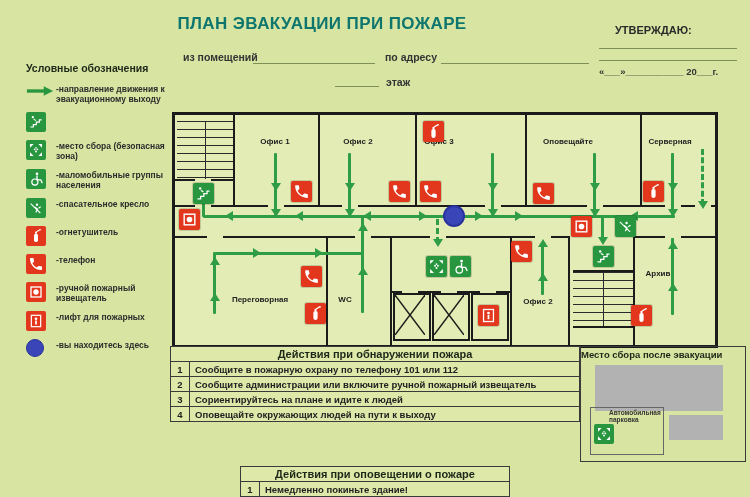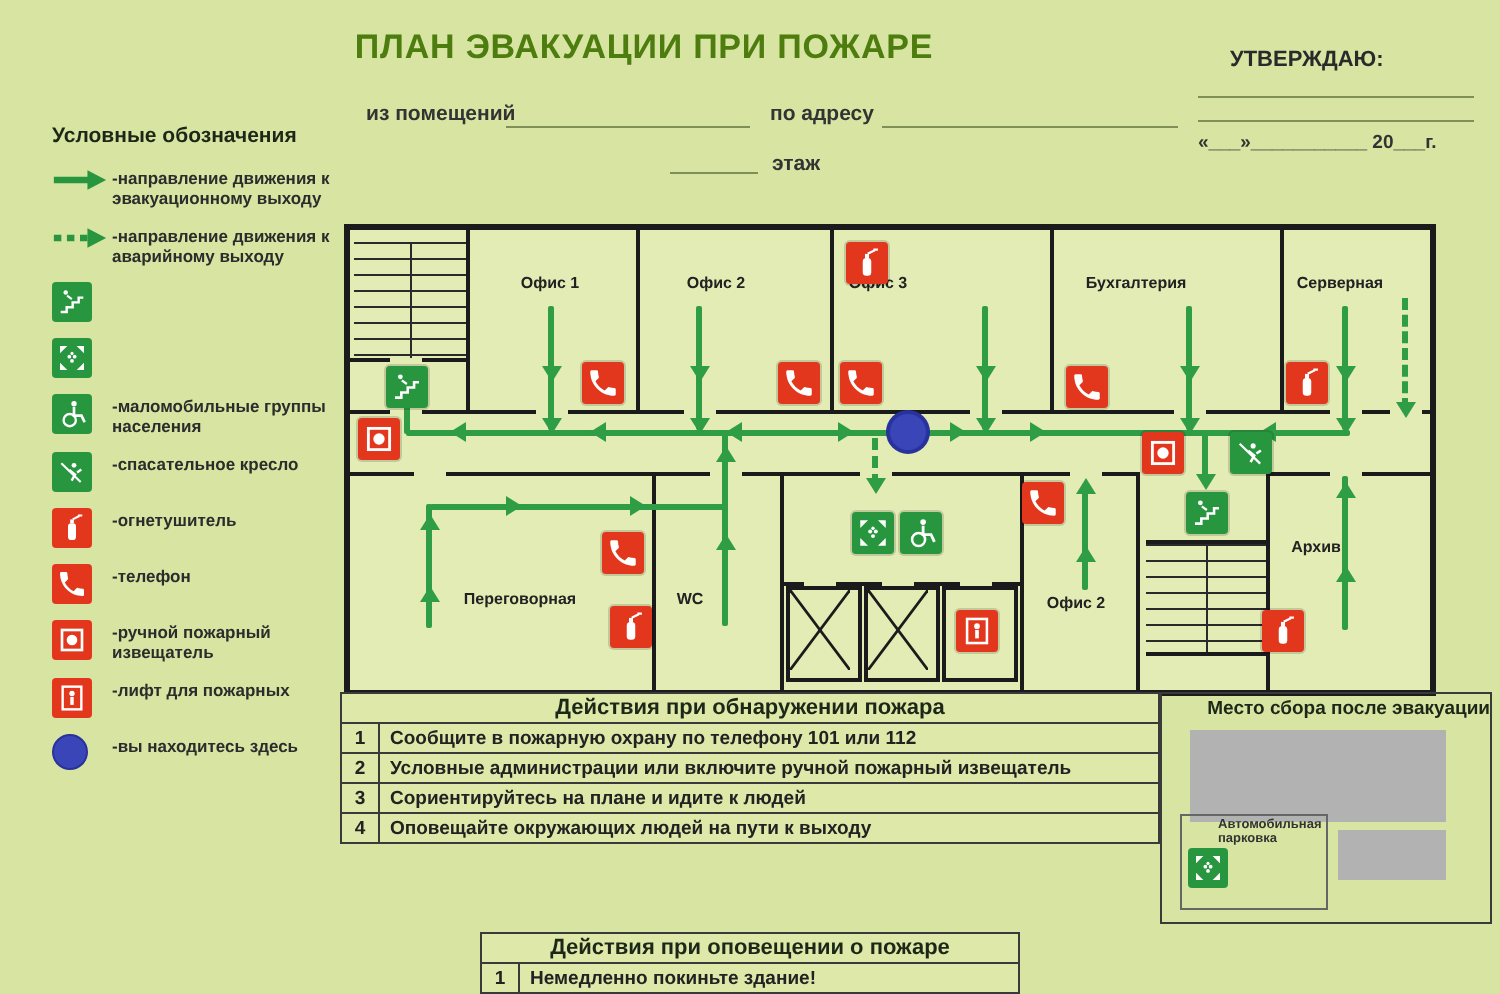--- a/index.html
+++ b/index.html
@@ -4,21 +4,21 @@
 <style>
   html,body{margin:0;padding:0}
   body{
     width:750px;height:497px;position:relative;overflow:hidden;
     background:#d8e4a2;
     font-family:"Liberation Sans","DejaVu Sans",sans-serif;
     color:#222;
   }
   .abs{position:absolute}
   
-  .title{left:0;top:14px;width:644px;text-align:center;font-weight:bold;font-size:17px;color:#4d7c0f;letter-spacing:.4px}
+  .title{left:0;top:14px;width:644px;text-align:center;font-weight:bold;font-size:17px;color:#0f766e;letter-spacing:.4px}
   .approve-label{left:615px;top:24px;font-weight:bold;font-size:11px;color:#2a2a2a}
   .uline{background:#7f8f58;height:1px}
   .date-line{left:599px;top:66px;font-size:9.5px;color:#333;font-weight:600}
   .form-label{font-size:10.5px;font-weight:600;color:#333}
   
   .legend{left:14px;top:62px;width:158px}
   .legend-title{font-weight:bold;font-size:10.5px;color:#1d2718;margin:0 0 9px 12px}
   .lg-item{display:flex;align-items:flex-start;margin:0 0 8px 12px}
   .lg-ico{width:30px;flex:0 0 30px;display:flex;justify-content:flex-start}
   .lg-txt{font-size:8.5px;line-height:1.12;font-weight:600;color:#2c2c2c;padding-top:2px}
@@ -46,21 +46,21 @@
   .shaft{position:absolute;border:2px solid #1b1b1b;background:#e3ecb4}
   
   .tbl{position:absolute;border:1.5px solid #3a3a3a;background:#dde8a9}
   .tbl .thead{font-weight:bold;font-size:11px;text-align:center;color:#1d2718;padding:1px 0;border-bottom:1px solid #3a3a3a}
   .trow{display:flex;border-bottom:1px solid #3a3a3a;align-items:stretch}
   .trow:last-child{border-bottom:none}
   .tnum{flex:0 0 18px;text-align:center;font-weight:bold;font-size:9.5px;border-right:1px solid #3a3a3a;padding:1.5px 0}
   .ttxt{flex:1;font-weight:bold;font-size:9.5px;padding:1.5px 0 1.5px 5px;white-space:nowrap;overflow:hidden}
   
   .asm{left:580px;top:346px;width:164px;height:114px;border:1.5px solid #3a3a3a}
-  .asm-title{font-weight:bold;font-size:9.5px;text-align:right;color:#1d2718;margin-top:2px}
+  .asm-title{font-weight:bold;font-size:9.5px;text-align:left;color:#1d2718;margin-top:2px}
   .gray{position:absolute;background:#b2b2b2}
   .parking{position:absolute;border:1px solid #666}
   .parking-label{position:absolute;font-size:6.5px;font-weight:600;line-height:1.15;color:#333}
 </style>
 </head>
 <body>
 
 <div class="abs title">ПЛАН ЭВАКУАЦИИ ПРИ ПОЖАРЕ</div>
 
 <div class="abs approve-label">УТВЕРЖДАЮ:</div>
@@ -82,29 +82,20 @@
         <div class="lg-ico">
           <div><svg width="28" height="12" viewBox="0 0 30 12">
               <line x1="1" y1="6" x2="20" y2="6" stroke="#27963f" stroke-width="3.6"></line>
               <path d="M19 .8 29 6 19 11.2z" fill="#27963f"></path>
             </svg></div>
         </div>
         <div class="lg-txt">-направление движения к эвакуационному выходу</div>
       </div>
       <div class="lg-item">
         <div class="lg-ico">
-          <div><svg width="28" height="12" viewBox="0 0 30 12">
-              <line x1="1" y1="6" x2="20" y2="6" stroke="#27963f" stroke-width="3.6" stroke-dasharray="4 3"></line>
-              <path d="M19 .8 29 6 19 11.2z" fill="#27963f"></path>
-            </svg></div>
-        </div>
-        <div class="lg-txt">-направление движения к аварийному выходу</div>
-      </div>
-      <div class="lg-item">
-        <div class="lg-ico">
           <div class="sq green" style="width: 20px; height: 20px;">
             <svg width="16" height="16" viewBox="0 0 24 24">
               <path d="M3.5 19.5h4.5v-3.6h4.5v-3.6H17V8.7h3.5" stroke="#fff" fill="none" stroke-width="1.8"></path>
               <circle cx="7.3" cy="4.8" r="1.7" fill="#fff"></circle>
               <path d="M8.3 7.3l3.6 2.6" stroke="#fff" stroke-width="1.6"></path>
             </svg>
           </div>
         </div>
       </div>
       <div class="lg-item">
@@ -112,20 +103,21 @@
           <div class="sq green" style="width: 20px; height: 20px;">
             <svg width="16" height="16" viewBox="0 0 24 24">
               <path fill="#fff" d="M3 3h5.5L3 8.5zM21 3v5.5L15.5 3zM3 21v-5.5L8.5 21zM21 21h-5.5L21 15.5z"></path>
               <circle cx="10" cy="11" r="1.4" fill="#fff"></circle>
               <circle cx="14" cy="11" r="1.4" fill="#fff"></circle>
               <circle cx="12" cy="14.2" r="1.4" fill="#fff"></circle>
               <circle cx="12" cy="8.6" r="1.2" fill="#fff"></circle>
             </svg>
           </div>
         </div>
+        <div class="lg-txt">-место сбора (безопасная зона)</div>
       </div>
       <div class="lg-item">
         <div class="lg-ico">
           <div class="sq green" style="width: 20px; height: 20px;">
             <svg width="16" height="16" viewBox="0 0 24 24">
               <circle cx="13.5" cy="4.3" r="2" fill="#fff"></circle>
               <path d="M13.5 6.8v6.4h5.6l2.4 5" stroke="#fff" fill="none" stroke-width="2"></path>
               <circle cx="10.3" cy="16.6" r="4.6" stroke="#fff" fill="none" stroke-width="1.8"></circle>
             </svg>
           </div>
@@ -291,21 +283,21 @@
     <div class="head head-r" style="left: 140px; top: 133px;"></div>
     <div class="head head-u" style="left: 35px; top: 142px;"></div>
     <div class="head head-u" style="left: 35px; top: 178px;"></div>
     <div class="head head-u" style="left: 363px; top: 124px;"></div>
     <div class="head head-u" style="left: 363px; top: 158px;"></div>
     <div class="head head-u" style="left: 493px; top: 126px;"></div>
     <div class="head head-u" style="left: 493px; top: 168px;"></div>
     <div class="room-label" style="left: 100px; top: 22px;">Офис 1</div>
     <div class="room-label" style="left: 183px; top: 22px;">Офис 2</div>
     <div class="room-label" style="left: 264px; top: 22px;">Офис 3</div>
-    <div class="room-label" style="left: 393px; top: 22px;">Бухгалтерия</div>
+    <div class="room-label" style="left: 393px; top: 22px;">Оповещайте</div>
     <div class="room-label" style="left: 495px; top: 22px;">Серверная</div>
     <div class="room-label" style="left: 85px; top: 180px;">Переговорная</div>
     <div class="room-label" style="left: 170px; top: 180px;">WC</div>
     <div class="room-label" style="left: 363px; top: 182px;">Офис 2</div>
     <div class="room-label" style="left: 483px; top: 154px;">Архив</div>
     <div class="marker green" style="left: 17.5px; top: 67.5px;">
       <svg width="17" height="17" viewBox="0 0 24 24">
         <path d="M3.5 19.5h4.5v-3.6h4.5v-3.6H17V8.7h3.5" stroke="#fff" fill="none" stroke-width="1.8"></path>
         <circle cx="7.3" cy="4.8" r="1.7" fill="#fff"></circle>
         <path d="M8.3 7.3l3.6 2.6" stroke="#fff" stroke-width="1.6"></path>
@@ -422,21 +414,21 @@
   </div>
 
 <div class="tbl" id="tbl-detect" style="left:170px;top:346px;width:408px">
   <div class="thead">Действия при обнаружении пожара</div>
 <div class="trow">
       <span class="tnum">1</span>
       <span class="ttxt">Сообщите в пожарную охрану по телефону 101 или 112</span>
     </div>
     <div class="trow">
       <span class="tnum">2</span>
-      <span class="ttxt">Условные администрации или включите ручной пожарный извещатель</span>
+      <span class="ttxt">Сообщите администрации или включите ручной пожарный извещатель</span>
     </div>
     <div class="trow">
       <span class="tnum">3</span>
       <span class="ttxt">Сориентируйтесь на плане и идите к людей</span>
     </div>
     <div class="trow">
       <span class="tnum">4</span>
       <span class="ttxt">Оповещайте окружающих людей на пути к выходу</span>
     </div>
   </div>

